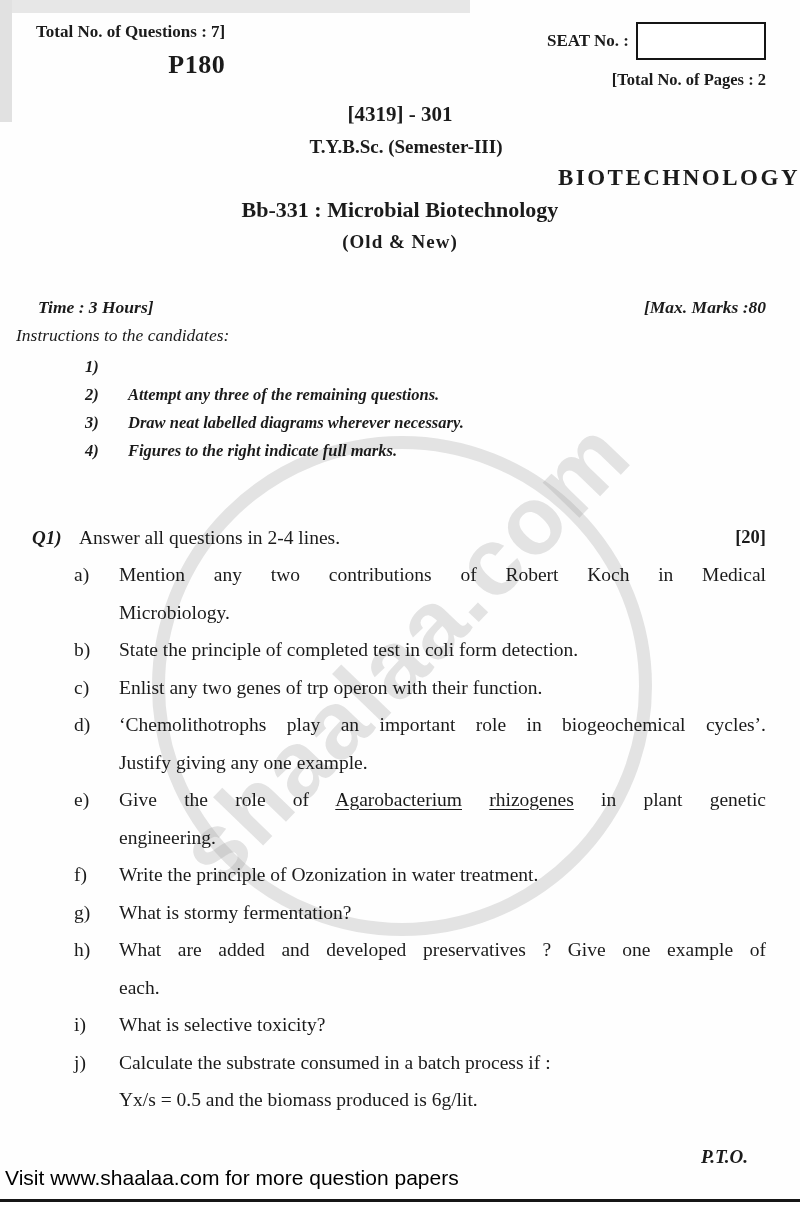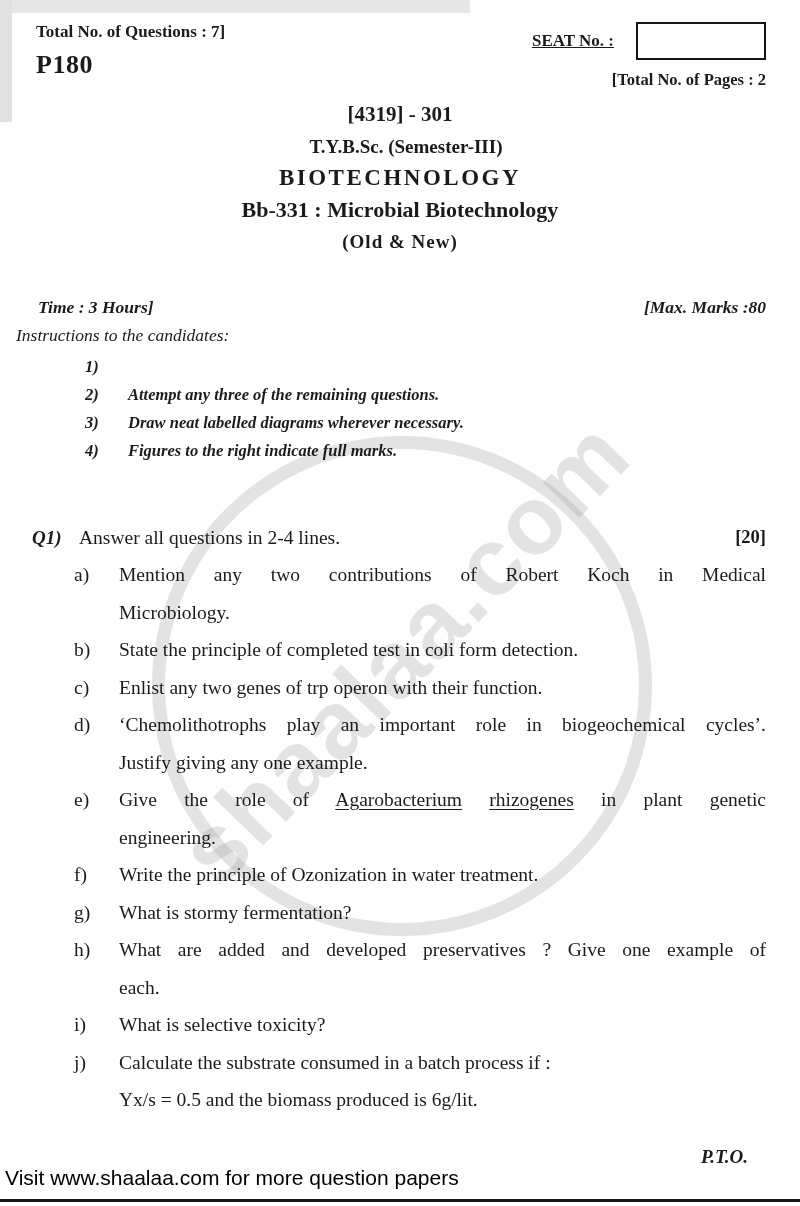--- a/index.html
+++ b/index.html
@@ -21,32 +21,32 @@
     position:absolute; left:404px; top:652px;
     transform:translate(-50%,-50%) rotate(-46deg);
     font-family:"Liberation Sans", sans-serif; font-weight:bold;
     font-size:96px; letter-spacing:2px; white-space:nowrap;
     color:rgba(150,150,150,0.26);
   }
 
   
   .hdr { display:flex; justify-content:space-between; align-items:flex-start; padding:22px 34px 0 18px; position:relative;margin-left:18px; }
   .hdr-total-q { font-weight:bold; font-size:17px; }
-  .hdr-code { font-weight:bold; font-size:26px; margin-top:8px; letter-spacing:0.5px; }
+  .hdr-code { font-weight:bold; font-size:26px; margin-top:8px; letter-spacing:0.5px;text-align:right; }
   .hdr-right { text-align:right; }
-  .seat-row { display:flex; align-items:center; gap:22px;text-decoration:underline; }
+  .seat-row { display:flex; align-items:center; gap:7px; }
   .seat-label { font-weight:bold; font-size:17px; }
   .seat-box { width:126px; height:34px; border:2px solid #151515; background:#fff; }
   .hdr-pages { font-weight:bold; font-size:16.5px; margin-top:10px; }
 
   
   .titles { text-align:center; margin-top:12px; position:relative; }
   .t-code    { font-size:21px; font-weight:bold; }
   .t-course  { font-size:19px; font-weight:bold; margin-top:9px;padding-left:12px; }
-  .t-subject { font-size:23px; font-weight:bold; letter-spacing:2.5px; margin-top:7px; }
+  .t-subject { font-size:23px; font-weight:bold; letter-spacing:2.5px; margin-top:7px;text-align:right; }
   .t-paper   { font-size:22px; font-weight:bold; margin-top:6px; }
   .t-variant { font-size:19px; font-weight:bold; margin-top:8px; letter-spacing:1px; }
 
   
   .meta { display:flex; justify-content:space-between; padding:0 34px 0 38px; margin-top:44px;
           font-weight:bold; font-style:italic; font-size:17.5px; position:relative; }
   .instr-head { padding:0 16px; font-weight:normal; font-style:italic; font-size:17.5px; margin-top:7px; position:relative; }
   .instr { margin-top:7px; font-weight:bold; font-style:italic; font-size:16.5px; position:relative; }
   .instr-row { display:flex; padding-left:85px; line-height:28px; }
   .instr-num { width:43px; flex:none; }

